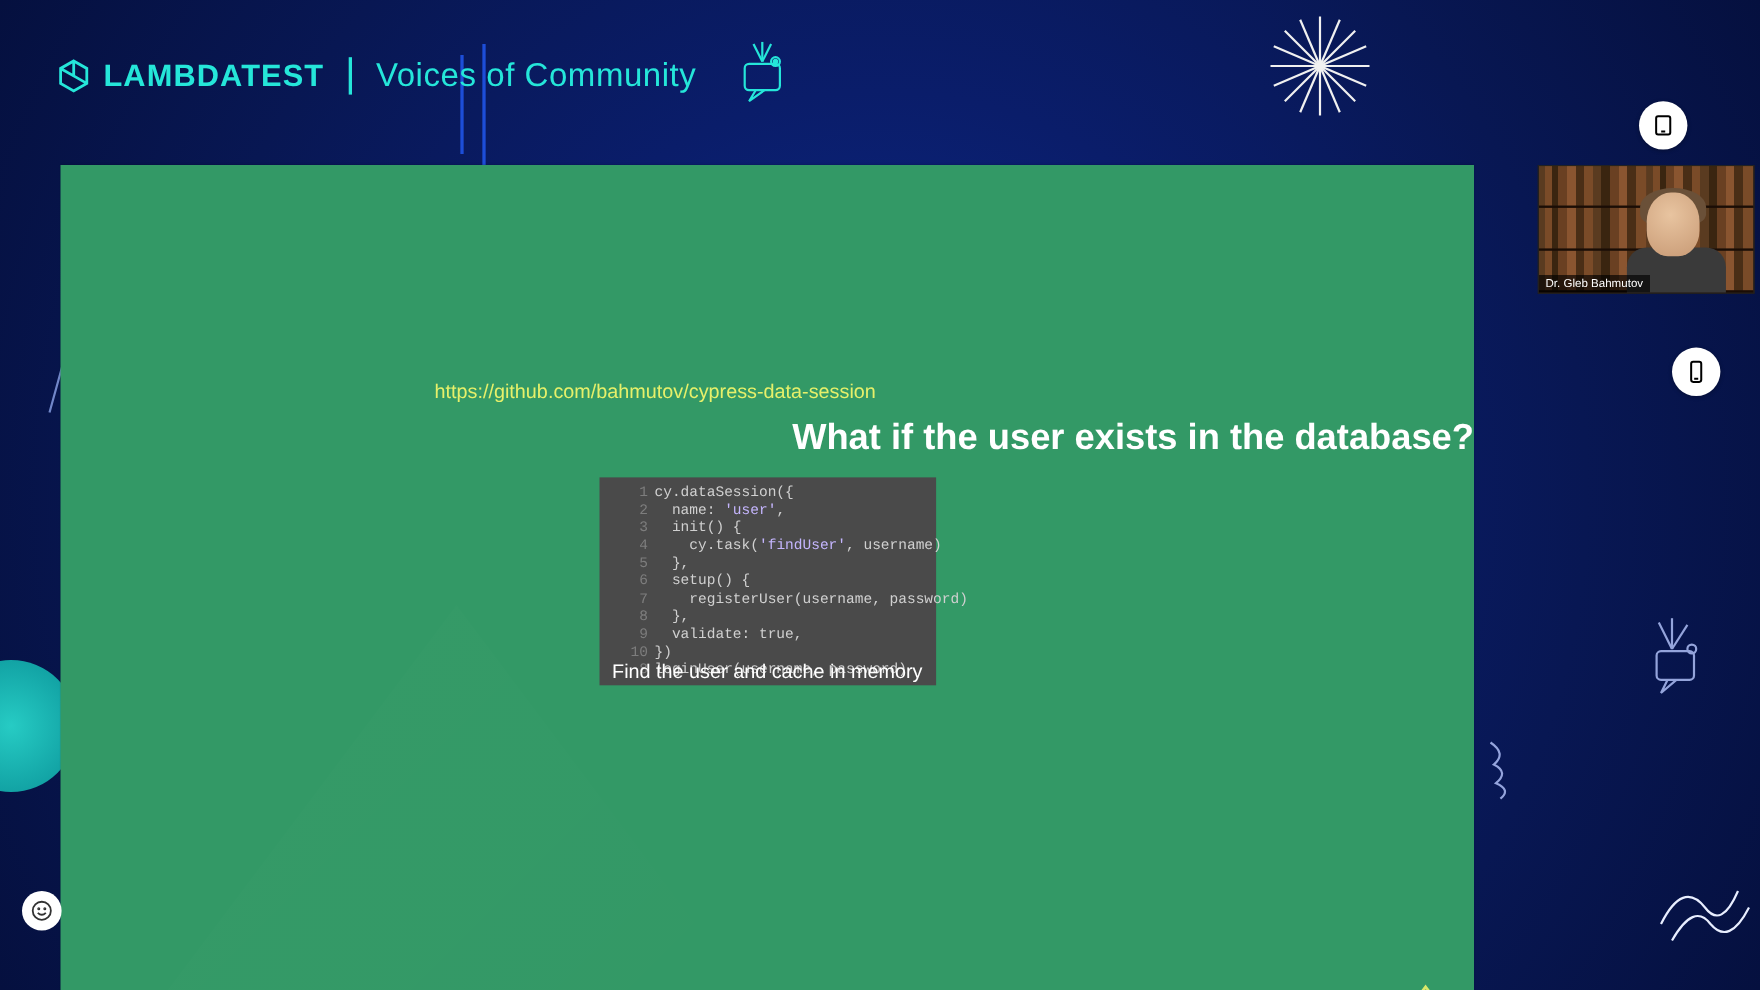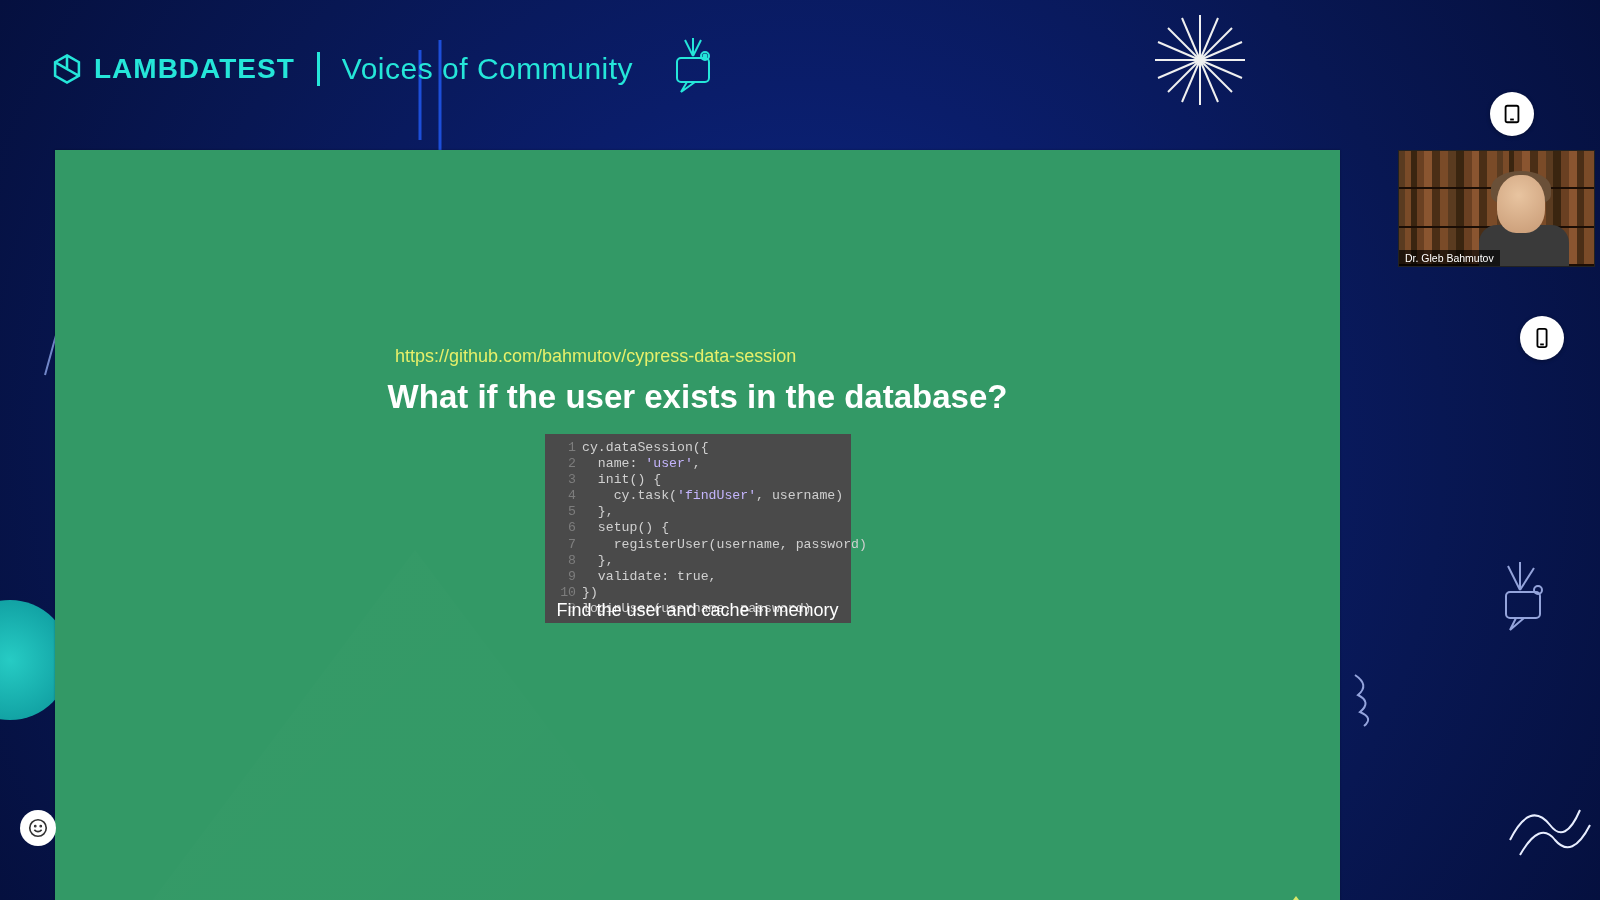--- a/index.html
+++ b/index.html
@@ -38,26 +38,26 @@
     background: #339966;
     box-shadow: 0 0 2px rgba(0,0,0,.3);
   }
   .slide::after{
     content:""; position:absolute; left:60px; top:400px; width:600px; height:400px;
     background: linear-gradient(135deg, rgba(255,255,255,.03), rgba(0,0,0,0));
     clip-path: polygon(50% 0, 100% 100%, 0 100%);
     opacity:.4;
   }
   .slide .url { position: absolute; width:100%; text-align:left; left: 340px; top: 196px; color: #e7f06a; font-size: 18px; }
-  .slide .title { position: absolute; width:100%; text-align:center; top: 228px; color: #fff; font-size: 33px; font-weight: 600; }
+  .slide .title { position: absolute; width:100%; text-align:right; top: 228px; color: #fff; font-size: 33px; font-weight: 600; }
   .codebox {
     position: absolute; left: 490px; top: 284px; width: 306px;
     background: #4a4a4a; color: #d0d0d0;
     font-family: "Courier New", monospace; font-size: 13.2px; line-height: 1.22;
-    padding: 6px 10px 6px 9px;
+    padding: 6px 10px 6px 22px;
   }
   .codebox .line { white-space: pre; }
   .codebox .ln { display:inline-block; width: 22px; text-align:right; color:#7d7d7d; margin-right:6px;}
   .codebox .str { color: #c4b5fd; }
   .caption { position:absolute; width:100%; text-align:center; top: 450px; color:#fff; font-size:18px; }
 
   .slidecorner { position:absolute; right:22px; bottom:18px; }
   .slidecorner svg{ width:44px; height:44px; }
   .progbar { position:absolute; left:0; bottom:0; height:3px; width:87%; background:#2a7a52; }
 

